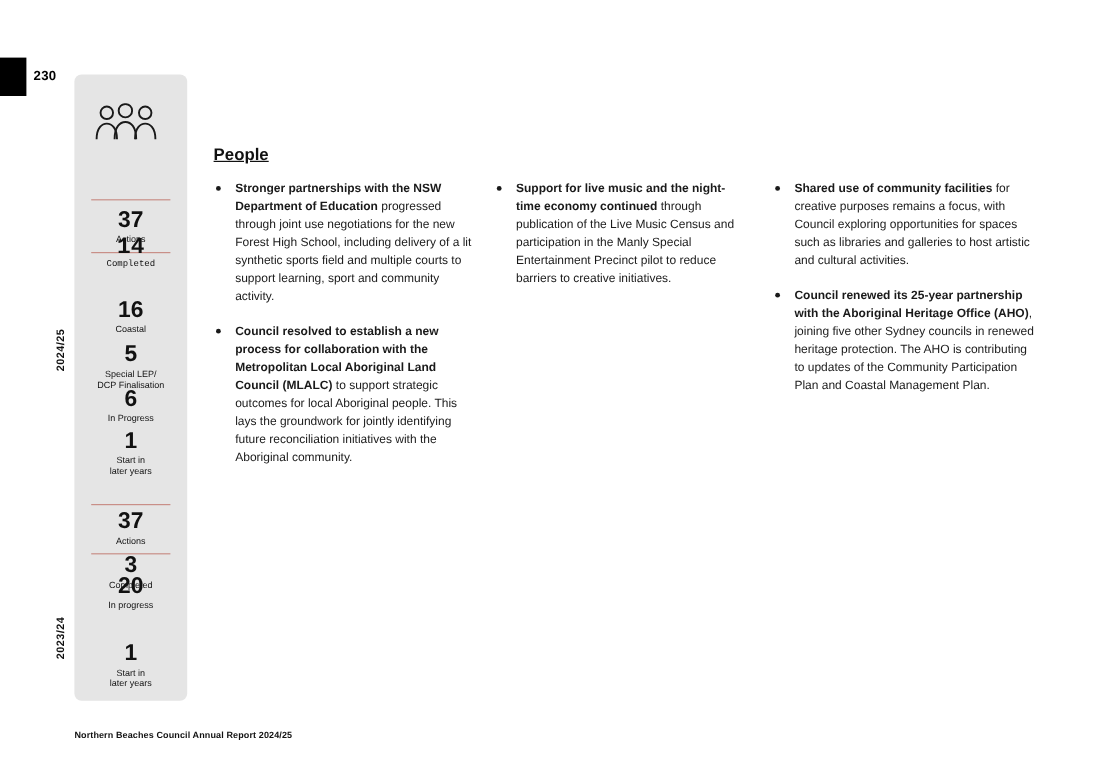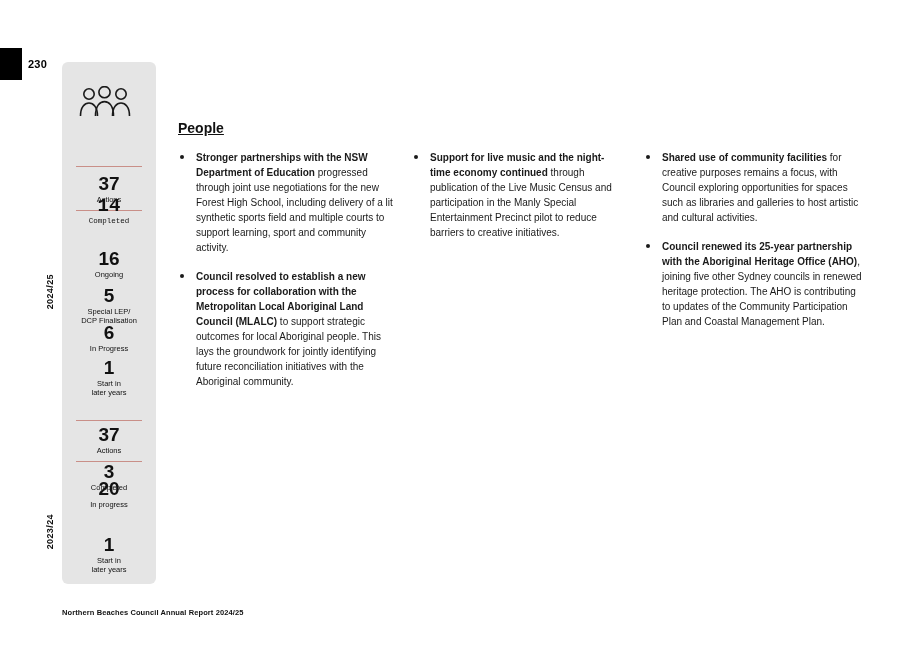--- a/index.html
+++ b/index.html
@@ -171,21 +171,21 @@
   </div>
 
   <div class="divider" style="top: 148px;"></div>
   <div class="stat" style="top: 134px; font-family: Liberation Mono, monospace;">
     <div class="num">14</div>
     <div class="lbl">Completed</div>
   </div>
 
   <div class="stat" style="top: 187px;">
     <div class="num">16</div>
-    <div class="lbl">Ongoing</div>
+    <div class="lbl">Coastal</div>
   </div>
 
   <div class="stat" style="top: 224px;">
     <div class="num">5</div>
     <div class="lbl" style="white-space: pre-line;">Special LEP/
 DCP Finalisation</div>
   </div>
 
   <div class="stat" style="top: 261px;">
     <div class="num">6</div>

